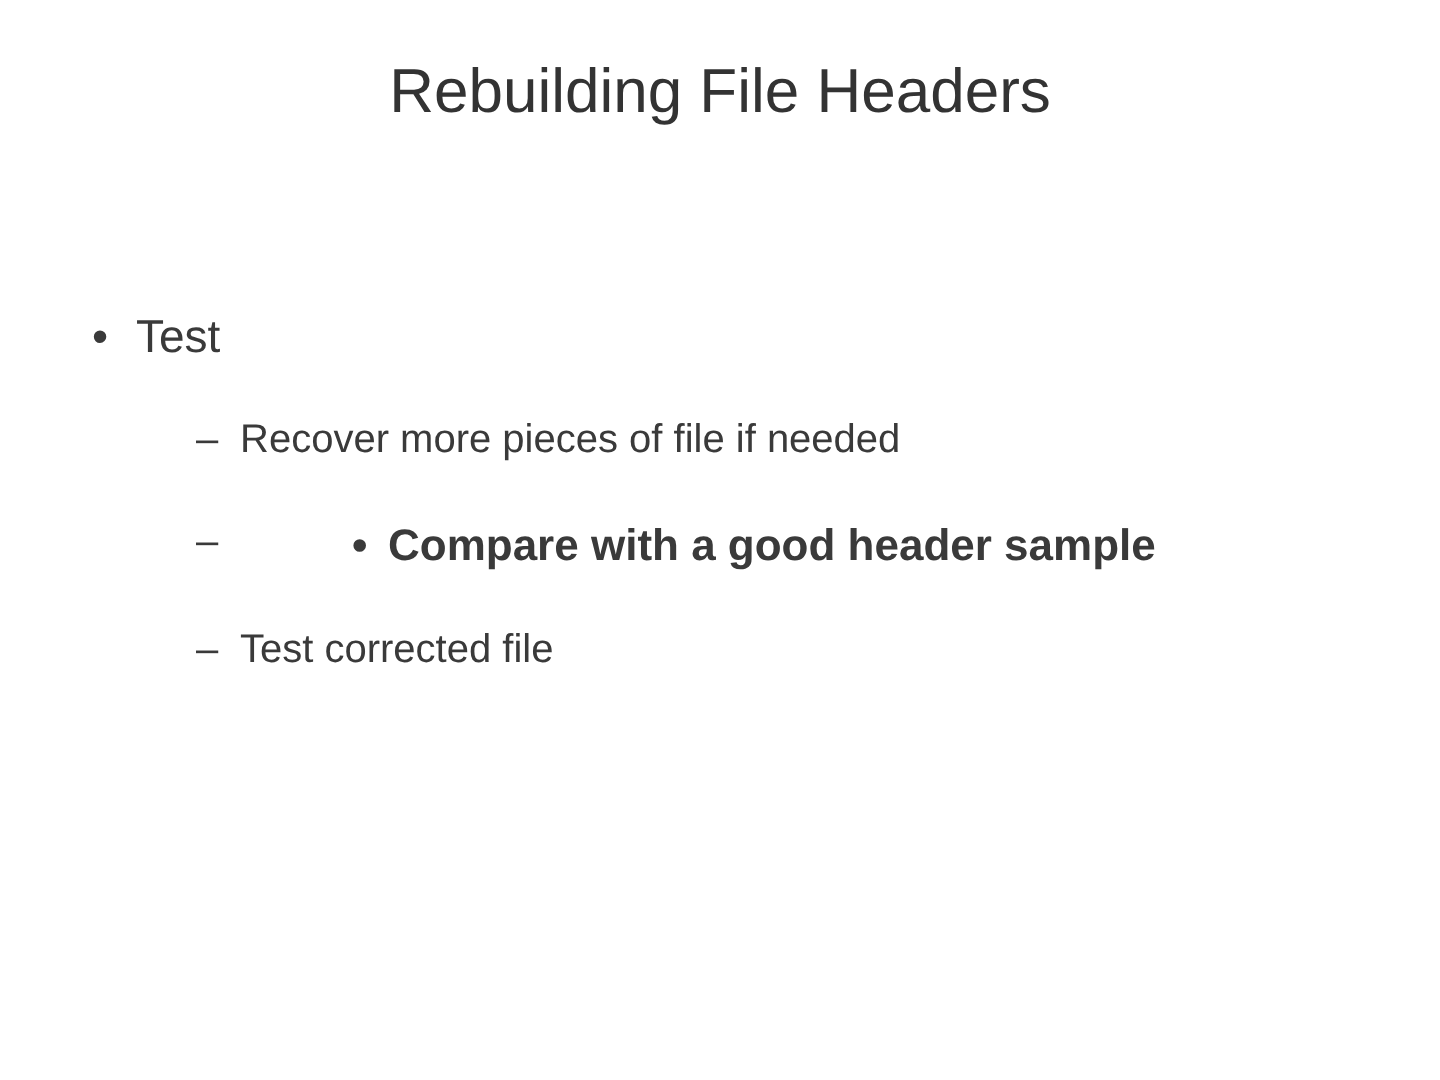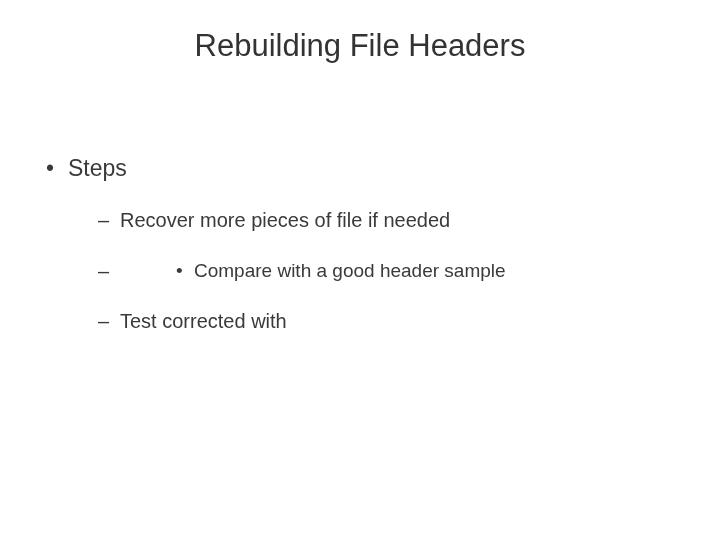--- a/index.html
+++ b/index.html
@@ -15,37 +15,37 @@
     .l1 > li { padding-left: 30px; font-size: 23px; line-height: 1.28; margin-bottom: 2px; }
     .l1 > li::before { content: "•"; position: absolute; left: 8px; top: 0; }
 
     
     .l2 { margin-top: 6px; }
     .l2 > li { padding-left: 52px; font-size: 20px; line-height: 1.35; margin-bottom: 2px; margin-top: 24px; }
     .l2 > li::before { content: "–"; position: absolute; left: 30px; top: 0; }
 
     
     .l3 { margin-top: 4px; }
-    .l3 > li { padding-left: 74px; font-size: 19px; line-height: 1.35; margin-bottom: 2px; }
+    .l3 > li { padding-left: 74px; font-size: 22px; line-height: 1.35; margin-bottom: 2px; font-weight: bold; }
     .l3 > li::before { content: "•"; position: absolute; left: 56px; top: 0; }
   </style>
 </head>
 <body>
 
 <div class="slide">
   <h1 class="title">Rebuilding File Headers</h1>
 
   <div class="body">
     <ul class="l1">
-      <li><span>Steps</span>
+      <li><span>Test</span>
         <ul class="l2">
           <li><span>Recover more pieces of file if needed</span></li>
           <li>
             <ul class="l3">
               <li><span>Compare with a good header sample</span></li>
             </ul>
           </li>
-          <li><span>Test corrected with</span></li>
+          <li><span>Test corrected file</span></li>
         </ul>
       </li>
     </ul>
   </div>
 </div>
 
 </body></html>

